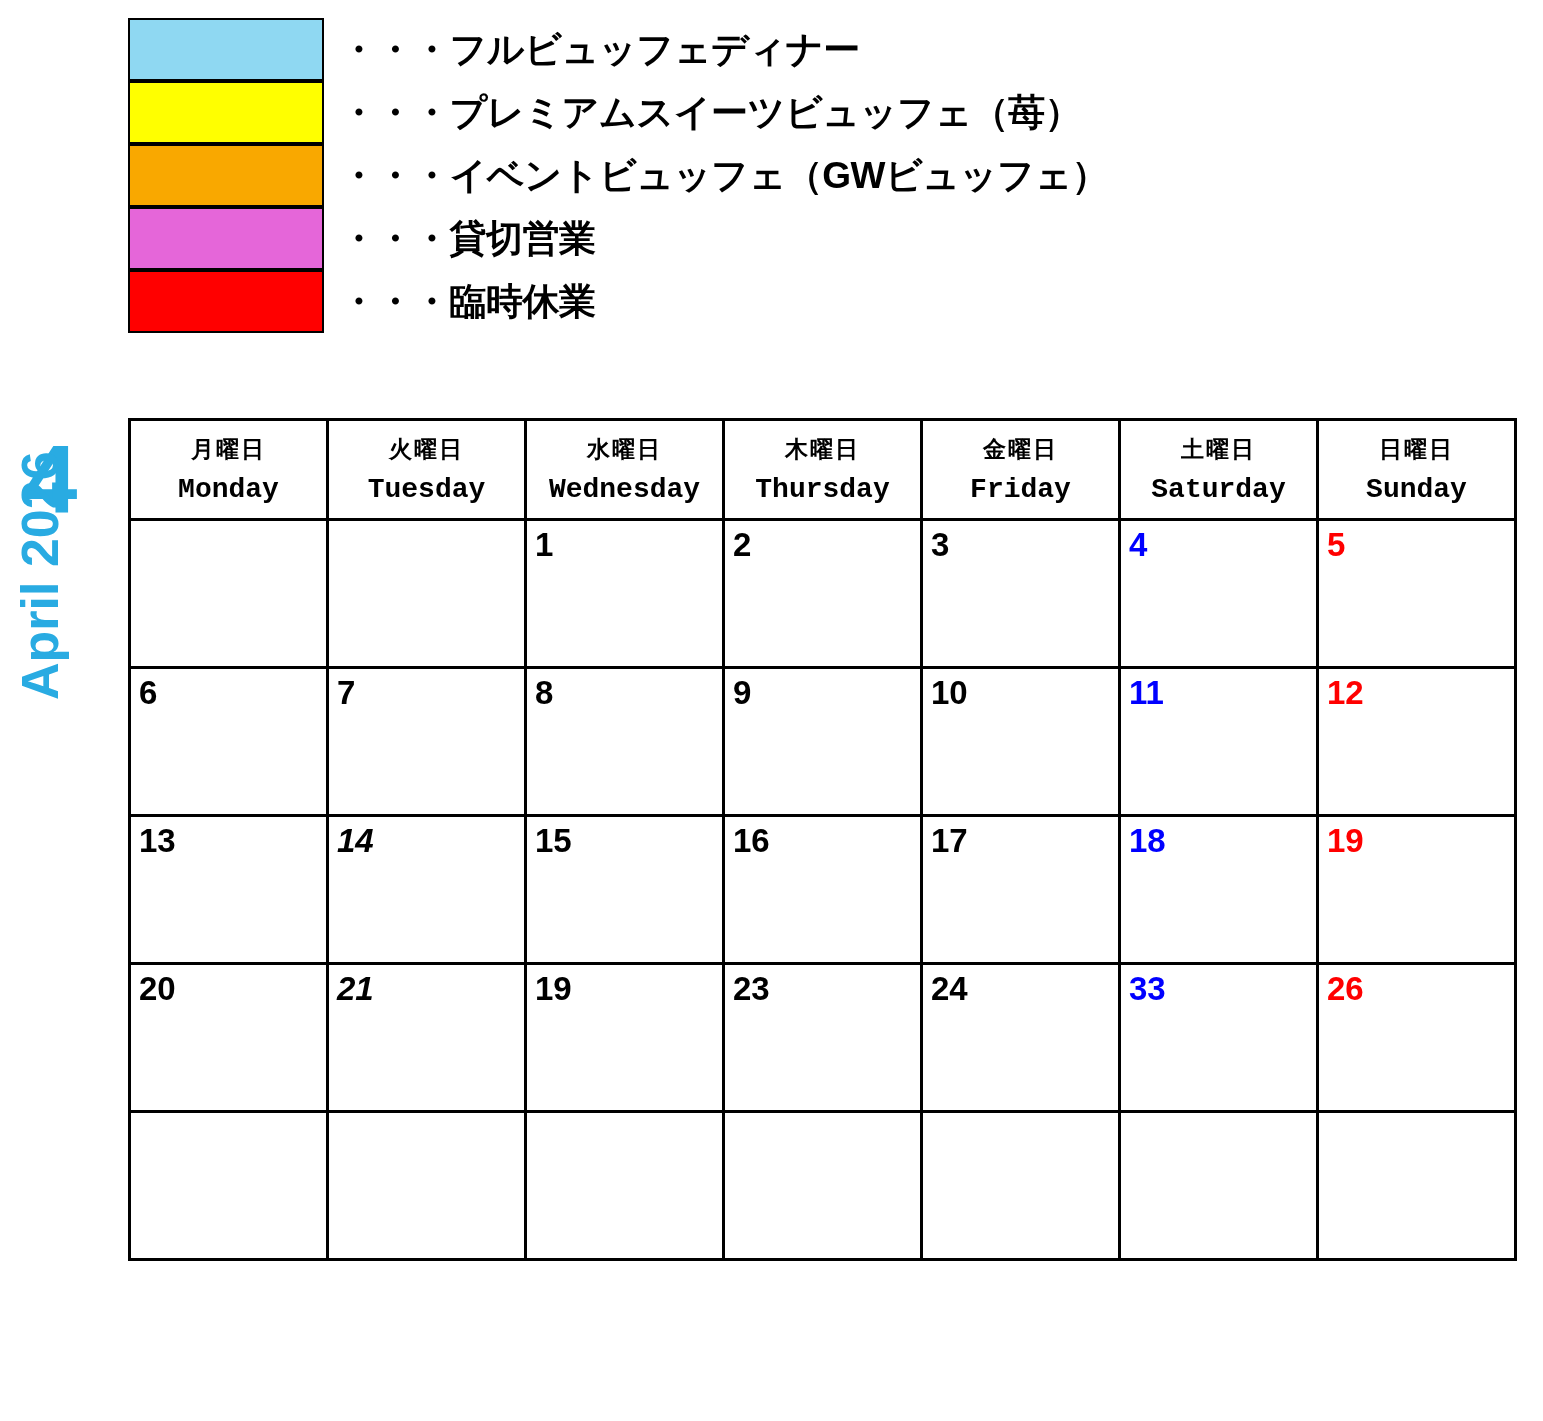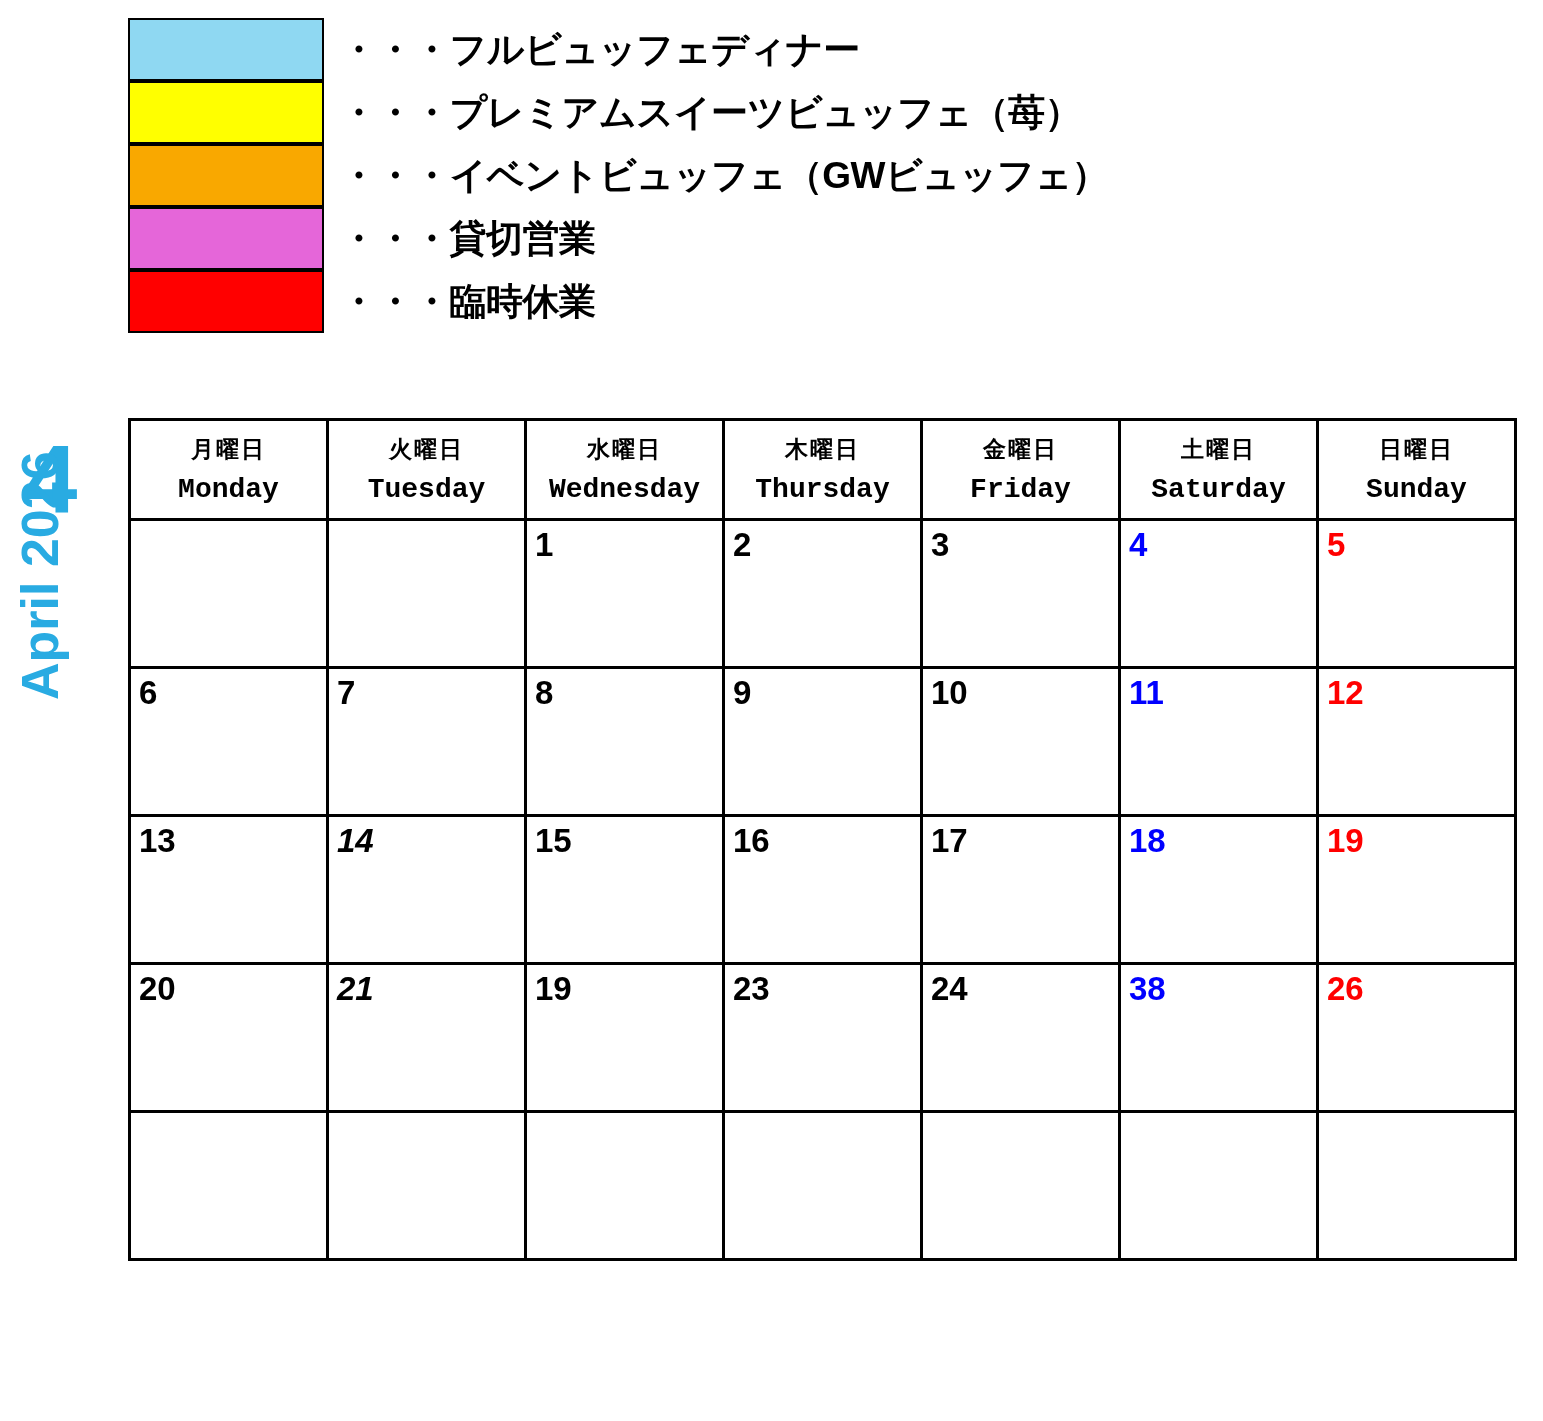--- a/index.html
+++ b/index.html
@@ -269,21 +269,21 @@
         <td class="fill-yellow">
           <span class="daynum num-black">19</span>
         </td>
         <td class="fill-blue">
           <span class="daynum num-black">23</span>
         </td>
         <td class="fill-blue">
           <span class="daynum num-black">24</span>
         </td>
         <td class="fill-orange">
-          <span class="daynum num-blue">38</span>
+          <span class="daynum num-blue">33</span>
         </td>
         <td class="fill-orange">
           <span class="daynum num-red">26</span>
         </td>
       </tr>
       <tr>
         <td class="fill-none">
           <span class="daynum num-black"></span>
         </td>
         <td class="fill-none">

